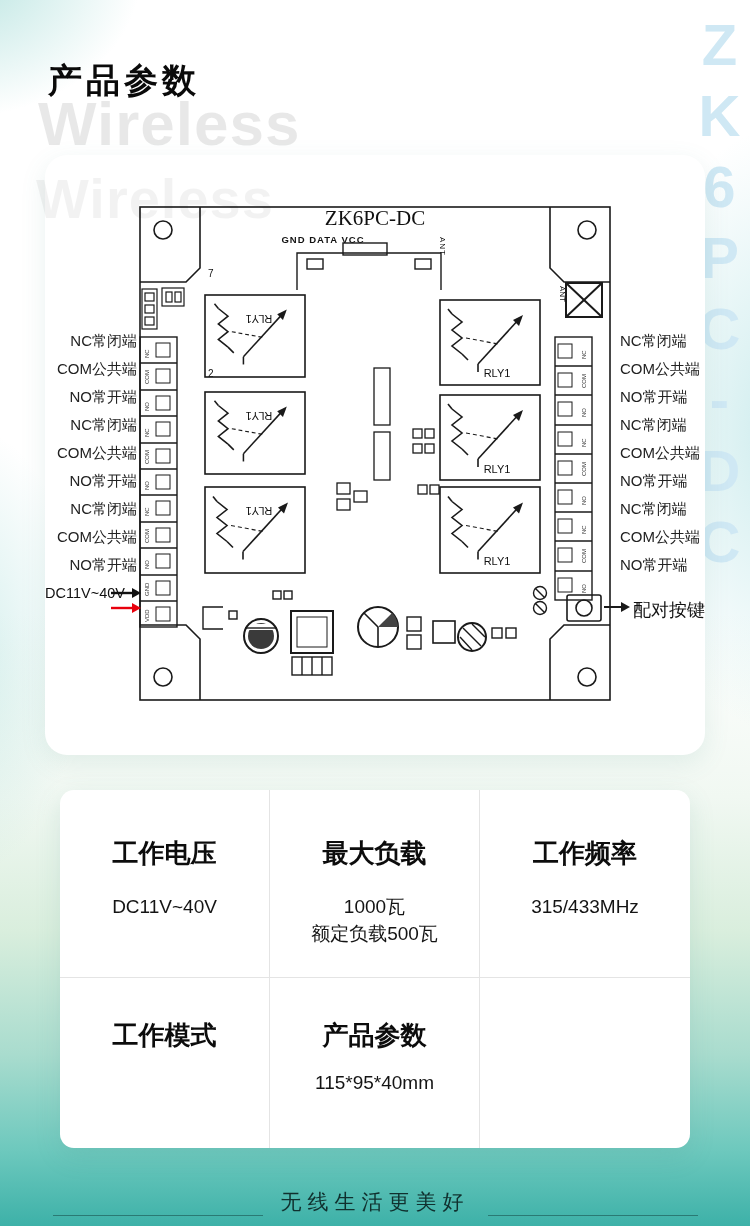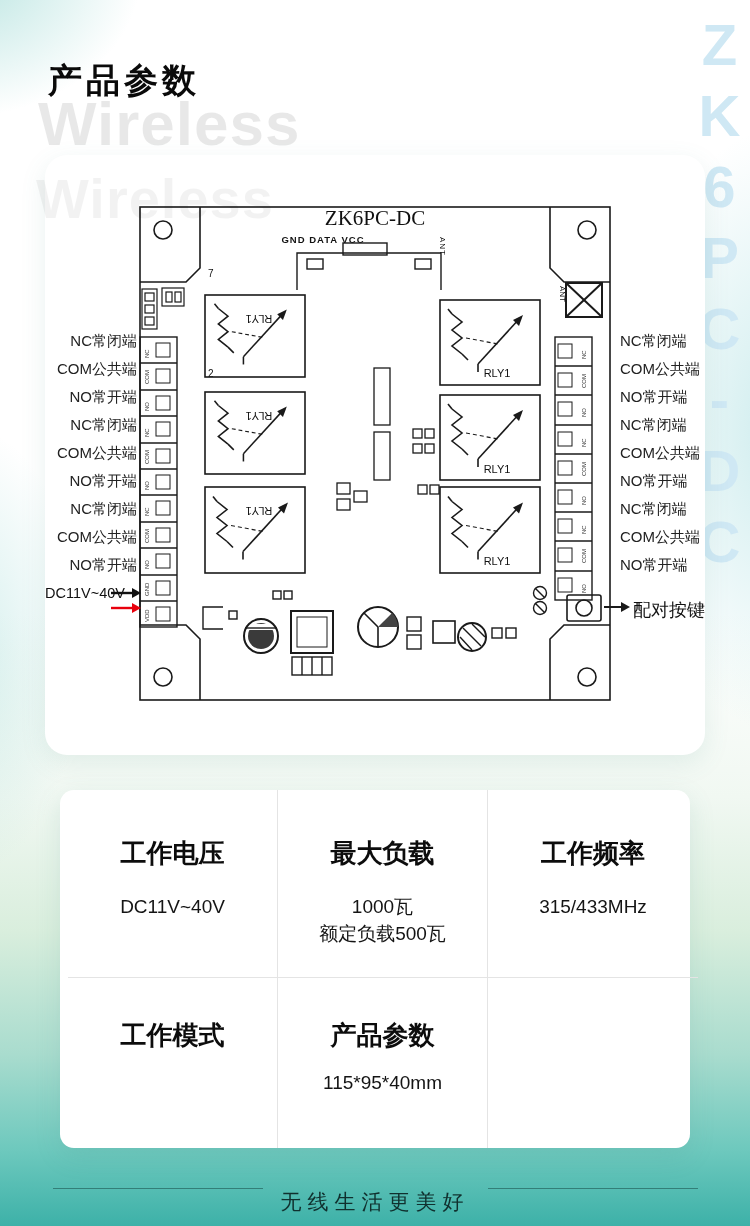--- a/index.html
+++ b/index.html
@@ -30,30 +30,30 @@
   }
   .labels-left{left:6px;width:86px;text-align:right;}
   .labels-right{left:575px;width:90px;text-align:left;}
   .side-label{height:18px;line-height:18px;white-space:nowrap;}
   .dc-label{position:absolute;left:0px;top:430px;font-size:14.5px;color:#111;white-space:nowrap;z-index:3;}
   .pair-label{position:absolute;left:588px;top:443px;font-size:18px;color:#111;white-space:nowrap;z-index:3;}
   .spec-card{
     position:absolute;left:60px;top:790px;width:630px;height:358px;background:#fff;
     border-radius:14px;box-shadow:0 8px 26px rgba(80,150,140,0.15);z-index:2;
   }
-  .spec-grid{display:grid;grid-template-columns:repeat(3,1fr);grid-template-rows:188px 170px;width:100%;height:100%;padding-left:8px;}
+  .spec-grid{display:grid;grid-template-columns:repeat(3,1fr);grid-template-rows:188px 170px;width:100%;height:100%;}
   .spec-cell{display:flex;flex-direction:column;align-items:center;padding-top:46px;box-sizing:border-box;}
   .spec-cell.row2{padding-top:40px;align-items:center;}
   .spec-cell:nth-child(-n+3){border-bottom:1px solid #e4e4e4;}
   .spec-cell:not(:nth-child(3n)){border-right:1px solid #e4e4e4;}
   .spec-title{font-size:26px;font-weight:700;color:#0c0c0c;}
   .spec-lines{margin-top:22px;font-size:19px;line-height:27px;color:#141414;text-align:center;}
   .spec-cell.row2 .spec-lines{margin-top:16px;}
   .footer{
-    position:absolute;left:0;right:0;top:1188px;display:flex;align-items:flex-start;justify-content:center;
+    position:absolute;left:0;right:0;top:1188px;display:flex;align-items:flex-end;justify-content:center;
     gap:18px;z-index:2;font-size:21px;letter-spacing:6px;color:#10302e;
   }
   .footer .rule{height:1px;width:210px;background:rgba(10,50,48,0.45);}
 </style>
 </head>
 <body>
 
 <div class="page">
 
   <div class="wm-wireless">Wireless</div>

